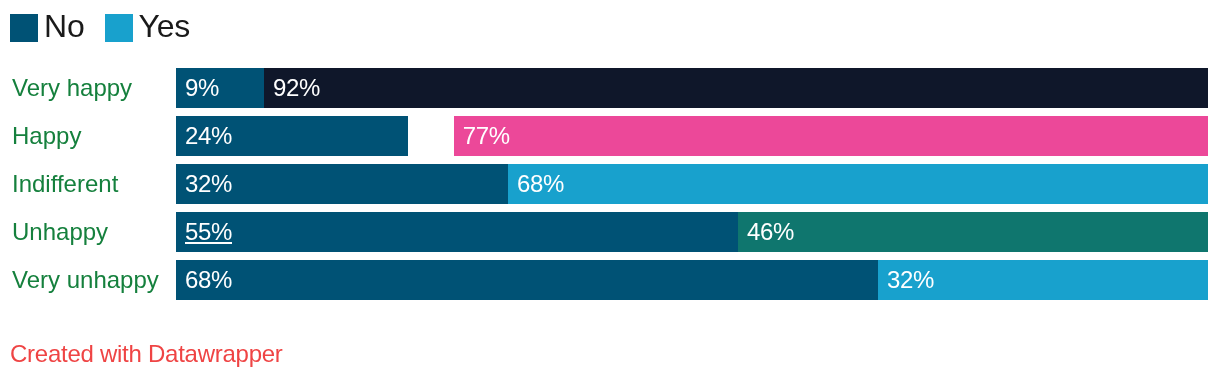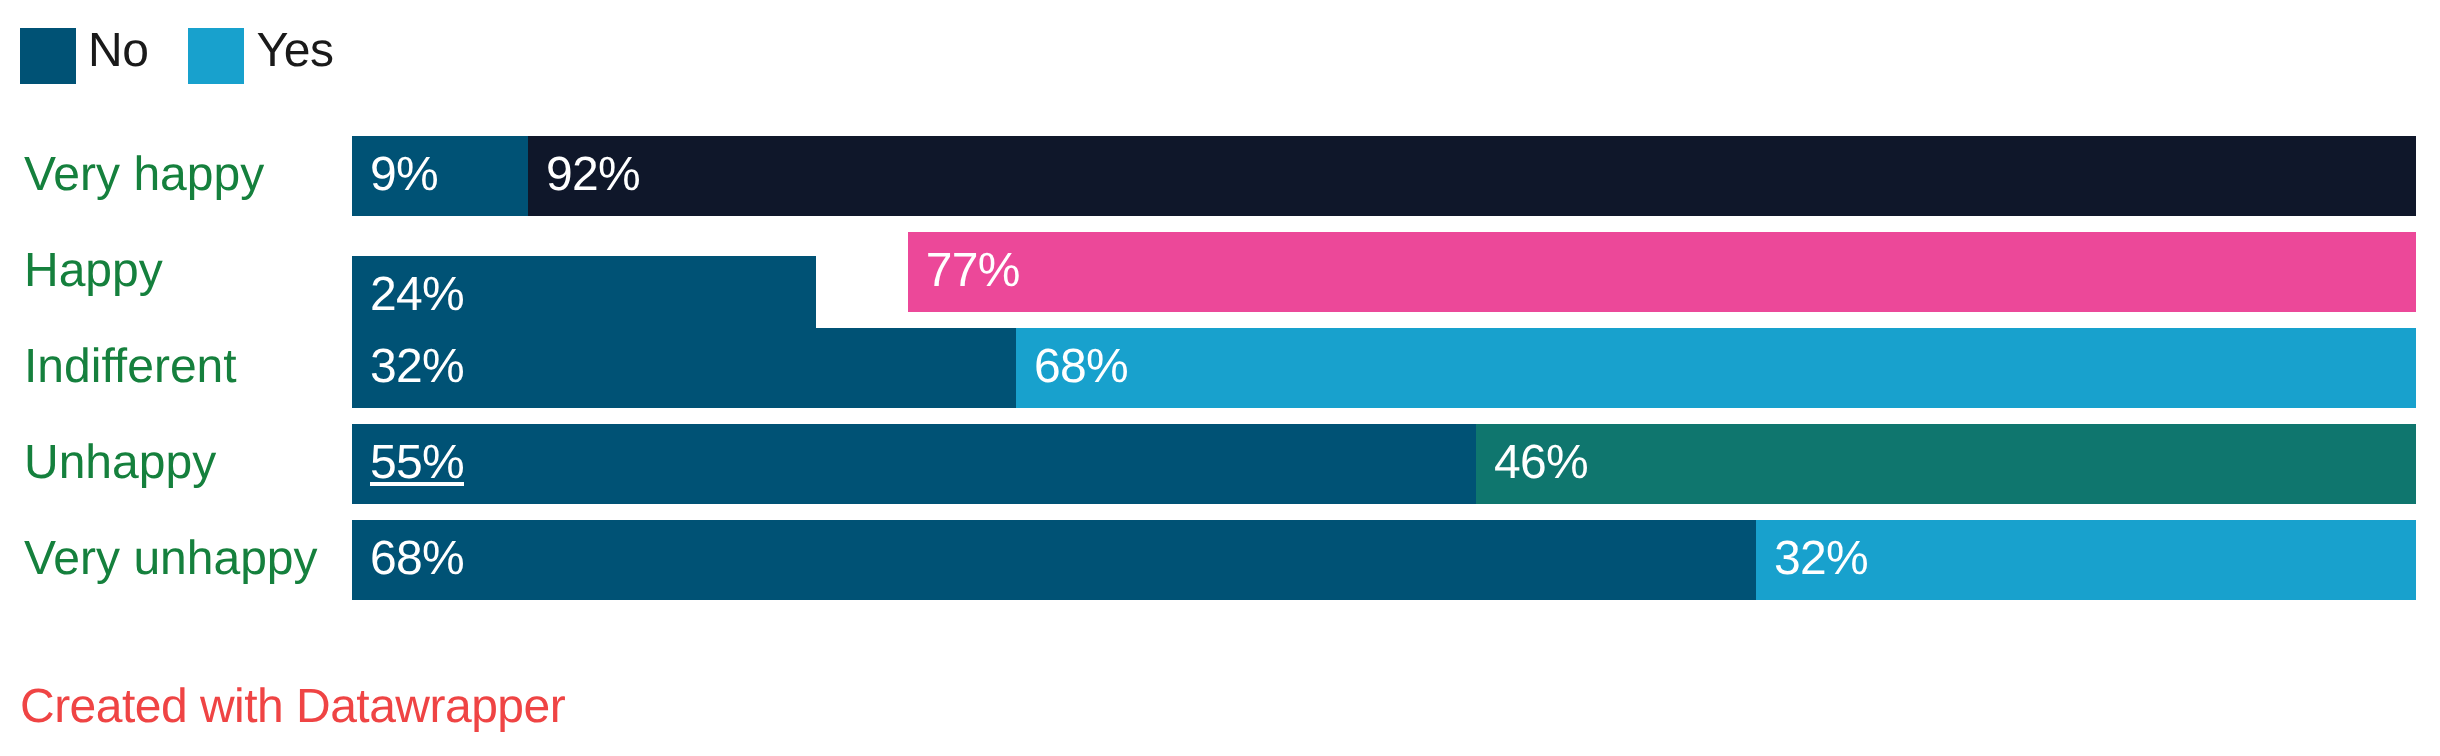--- a/index.html
+++ b/index.html
@@ -36,21 +36,21 @@
   }
   .legend-swatch {
     width: 28px;
     height: 28px;
     flex: 0 0 auto;
   }
   .legend-label {
     position: relative;
     top: -2px;
     margin-left: 6px;
-    font-size: 24px;
+    font-size: 32px;
     letter-spacing: -0.2px;
     line-height: 28px;
     color: #1a1a1a;
     white-space: nowrap;
   }
 
   
   .rows {
     position: absolute;
     left: 0;
@@ -125,21 +125,21 @@
       <div class="row">
         <div class="row-label">Very happy</div>
         <div class="bar">
           <div class="seg" style="background: rgb(0, 82, 117); width: 8.53%;">9%</div>
           <div class="seg" style="background: #0f172a; width: 91.47%;">92%</div>
         </div>
       </div>
       <div class="row">
         <div class="row-label">Happy</div>
         <div class="bar">
-          <div class="seg" style="background: rgb(0, 82, 117); width: 23.49%; margin-top: 12px;">24%</div>
+          <div class="seg" style="background: rgb(0, 82, 117); width: 23.49%;">24%</div>
           <div class="seg" style="background: #ec4899; width: 76.51%; margin-left: 46px;">77%</div>
         </div>
       </div>
       <div class="row">
         <div class="row-label">Indifferent</div>
         <div class="bar">
           <div class="seg" style="background: rgb(0, 82, 117); width: 32.17%;">32%</div>
           <div class="seg" style="background: rgb(24, 161, 205); width: 67.83%;">68%</div>
         </div>
       </div>

